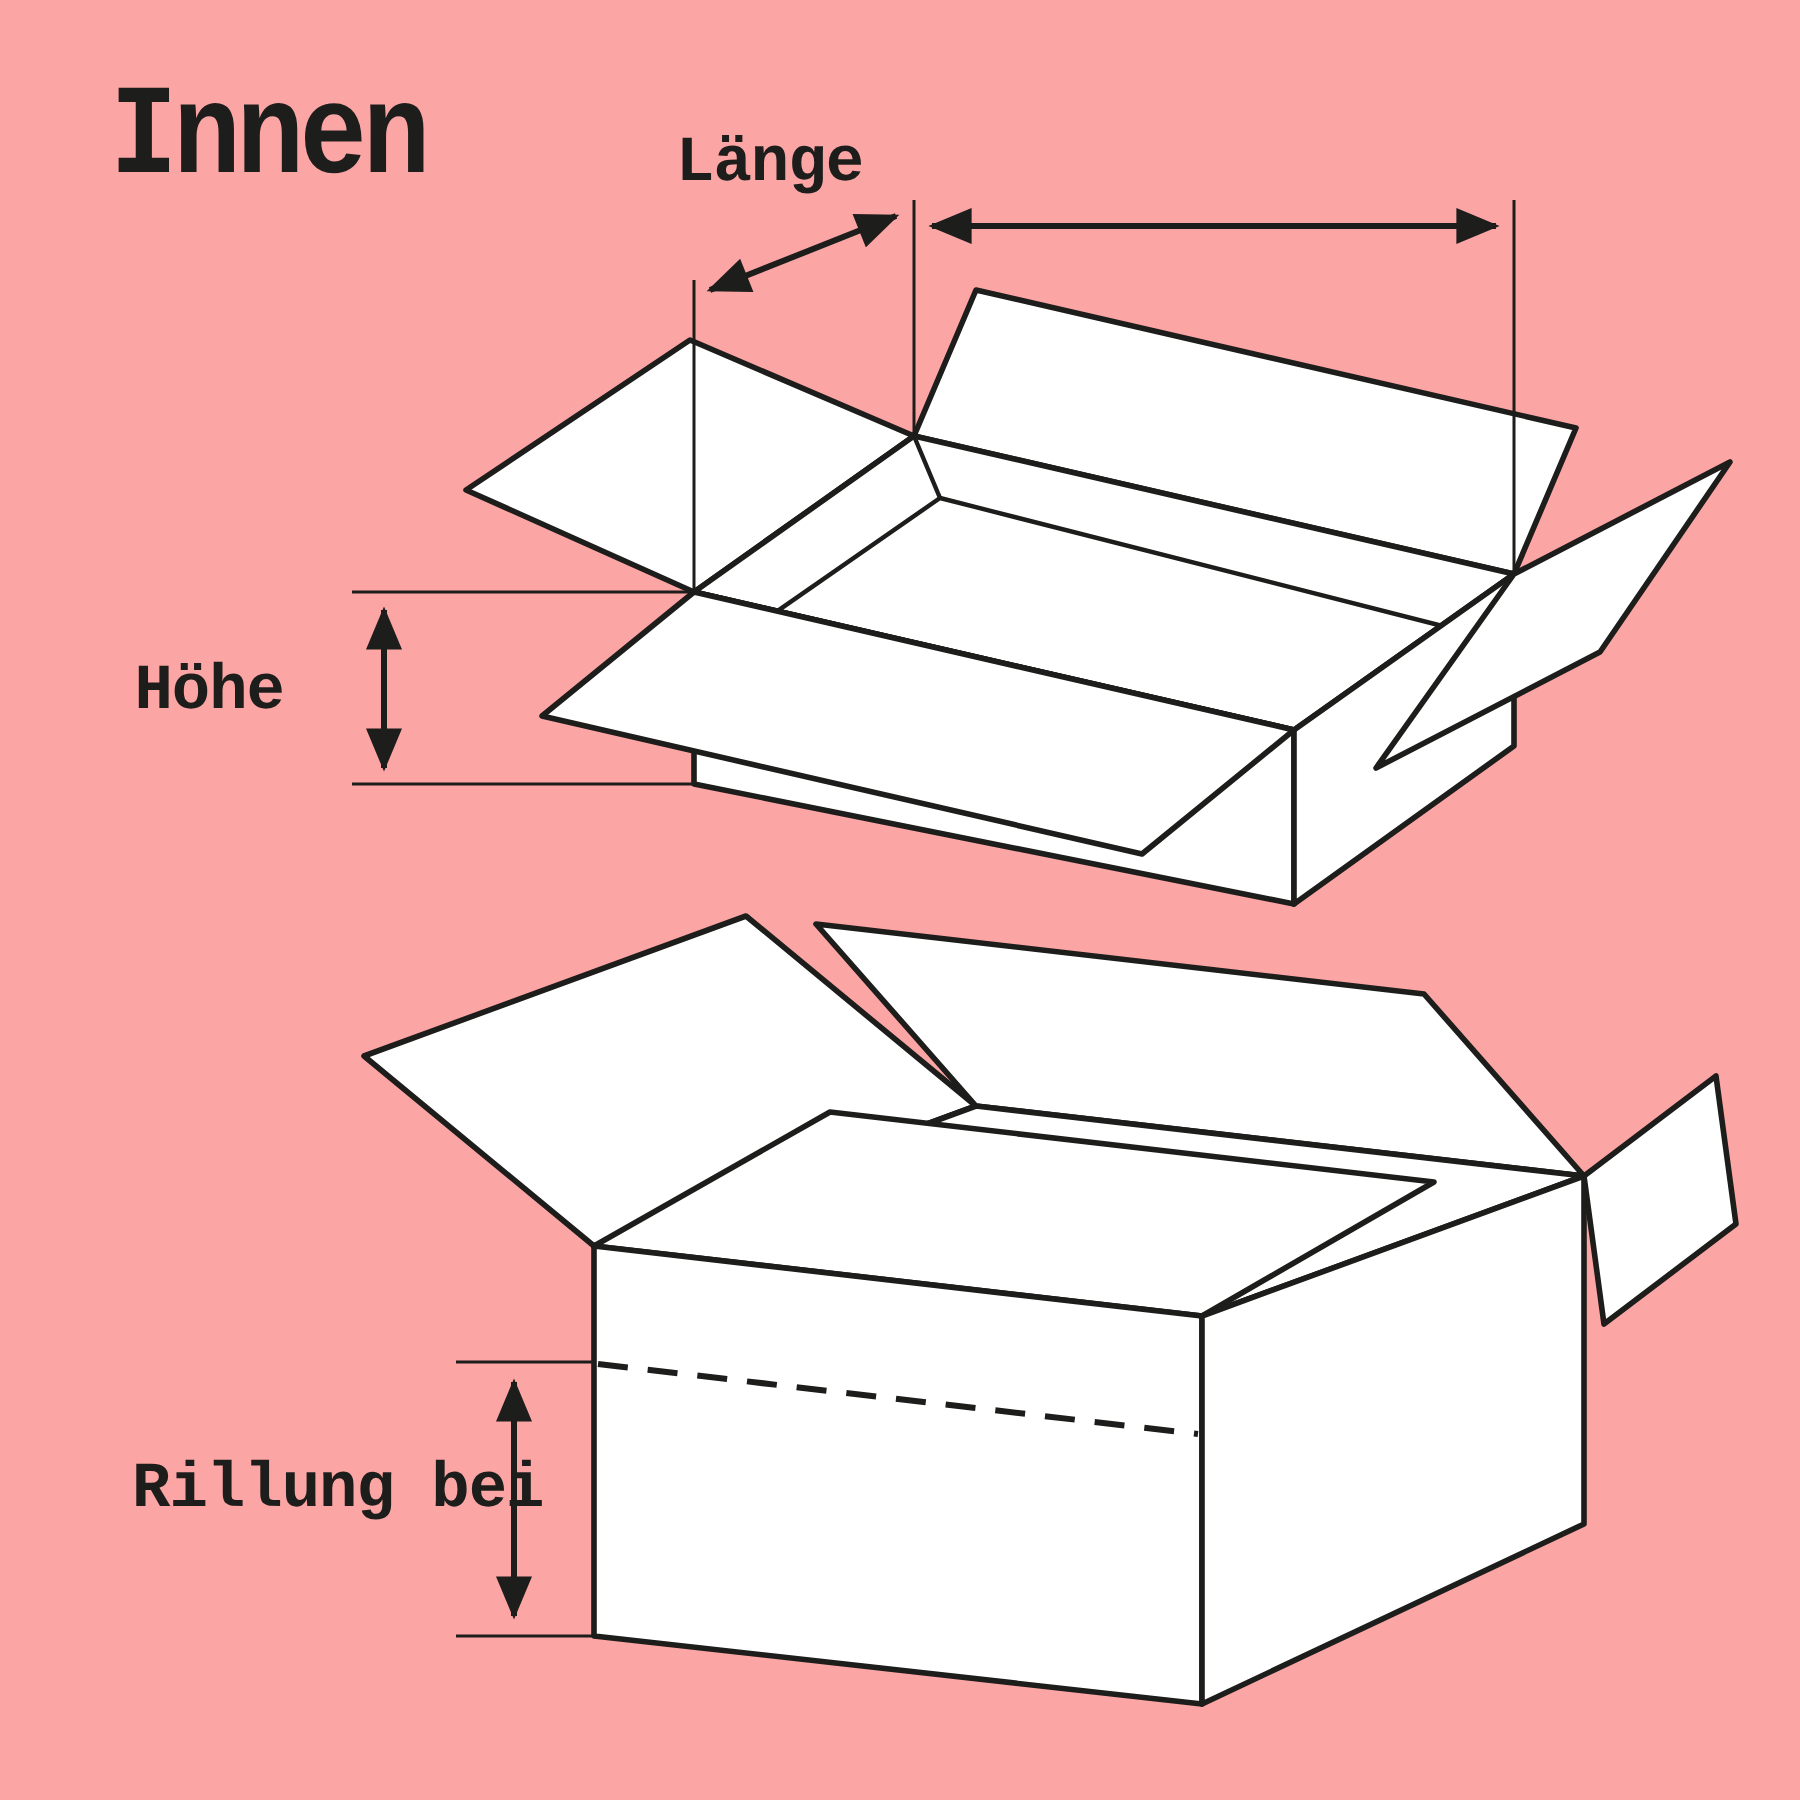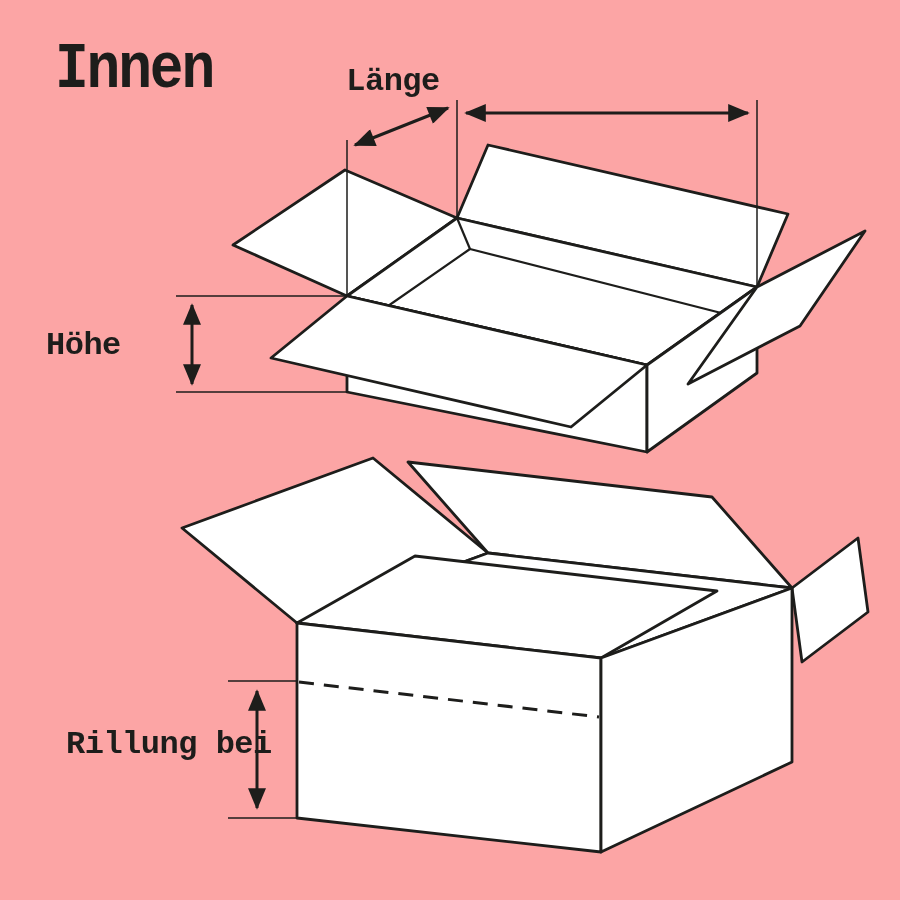--- a/index.html
+++ b/index.html
@@ -2,23 +2,23 @@
 <html><head>
 <meta charset="utf-8">
 <style>
   html,body{margin:0;padding:0;background:#ffffff;}
   body{width:900px;height:900px;overflow:hidden;}
   .stage{position:relative;width:900px;height:900px;font-family:Liberation Mono, monospace;color:#1d1d1b;background:#fca5a5;}
   svg{position:absolute;left:0;top:0;}
   .lbl{position:absolute;font-weight:bold;color:#1d1d1b;line-height:1;white-space:nowrap;}
   .title{font-size:64px;letter-spacing:-2.5px;transform:scaleX(.88);transform-origin:left top;}
   .dim-label{font-size:32px;letter-spacing:-.5px;}
-  .laenge{left:338px;top:66px;width:110px;text-align:center;}
+  .laenge{left:338px;top:66px;width:110px;text-align:left;}
   .breite{left:552px;top:63px;width:120px;text-align:center;}
-  .hoehe{left:46px;top:330px;width:96px;text-align:left;}
+  .hoehe{left:46px;top:330px;width:96px;text-align:right;}
   .rillung{left:66px;top:729px;width:220px;text-align:left;}
   .panel{fill:#ffffff;stroke:#1d1d1b;stroke-width:2.8;stroke-linejoin:round;}
   .inner{fill:none;stroke:#1d1d1b;stroke-width:2.2;stroke-linejoin:round;}
   .guide{stroke:#1d1d1b;stroke-width:1.5;}
   .dim{stroke:#1d1d1b;stroke-width:3;fill:none;}
   .crease{stroke:#1d1d1b;stroke-width:3;stroke-dasharray:15 10;fill:none;}
 </style>
 </head>
 <body>
 

